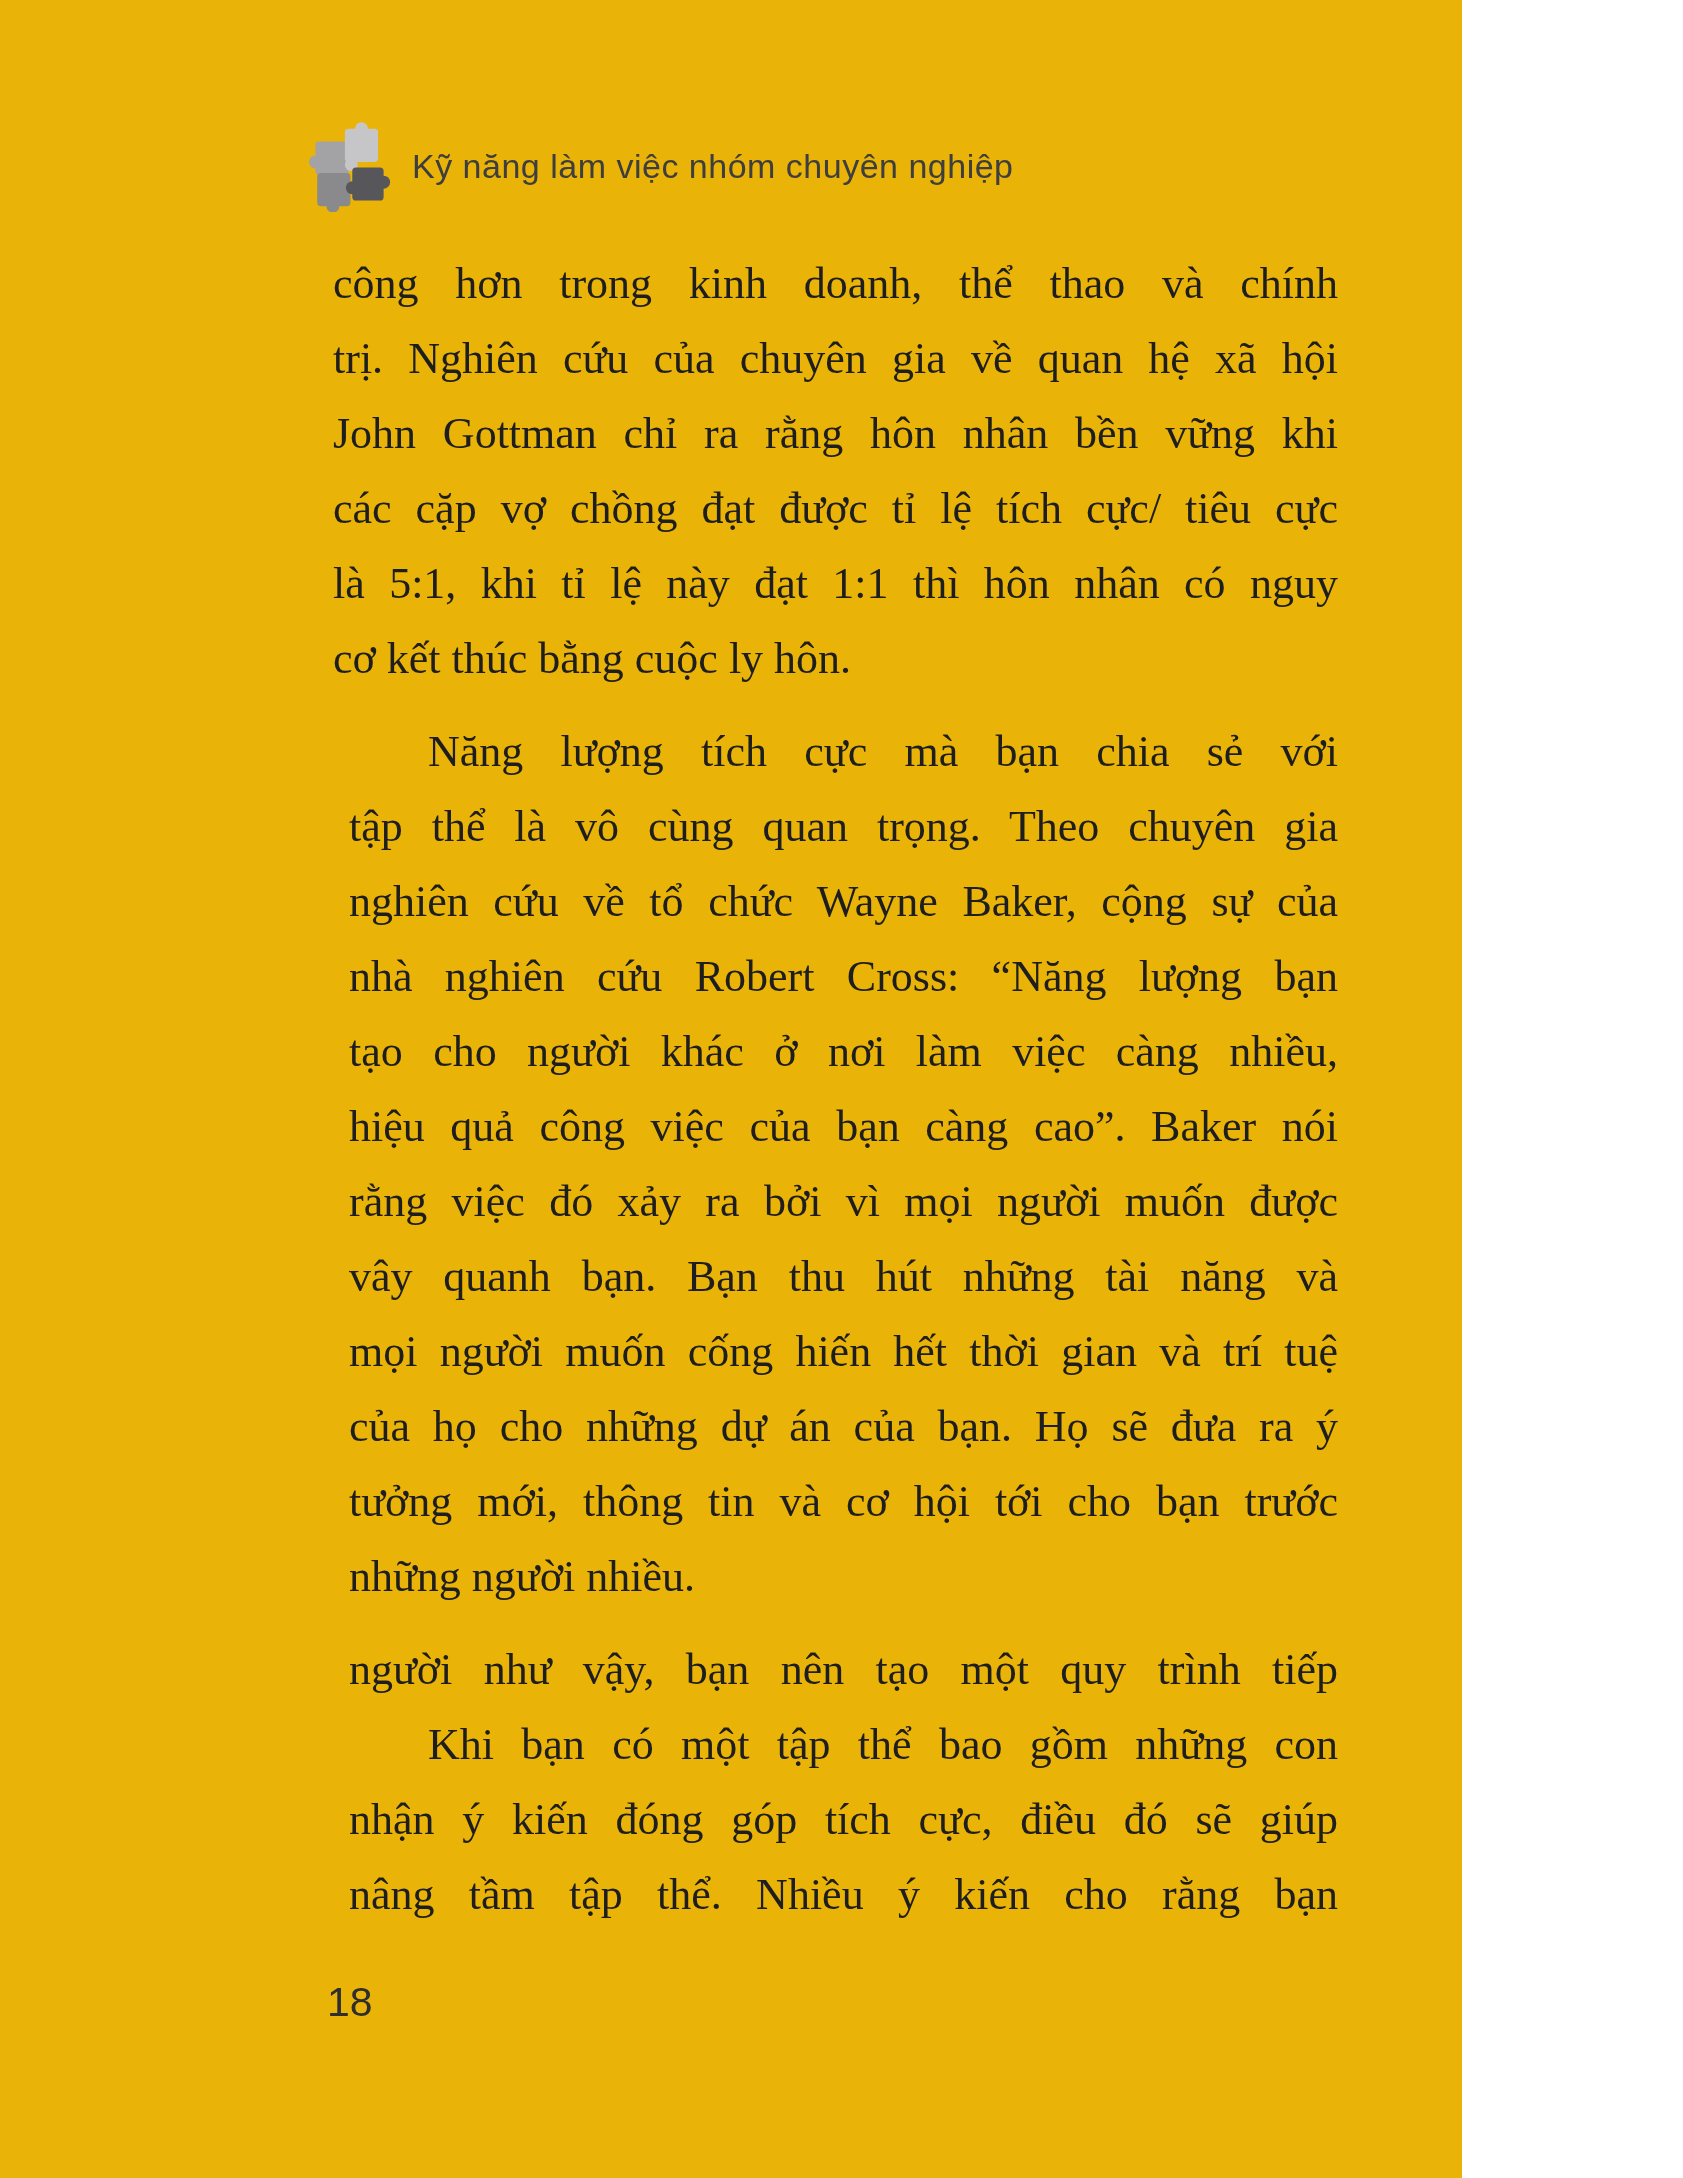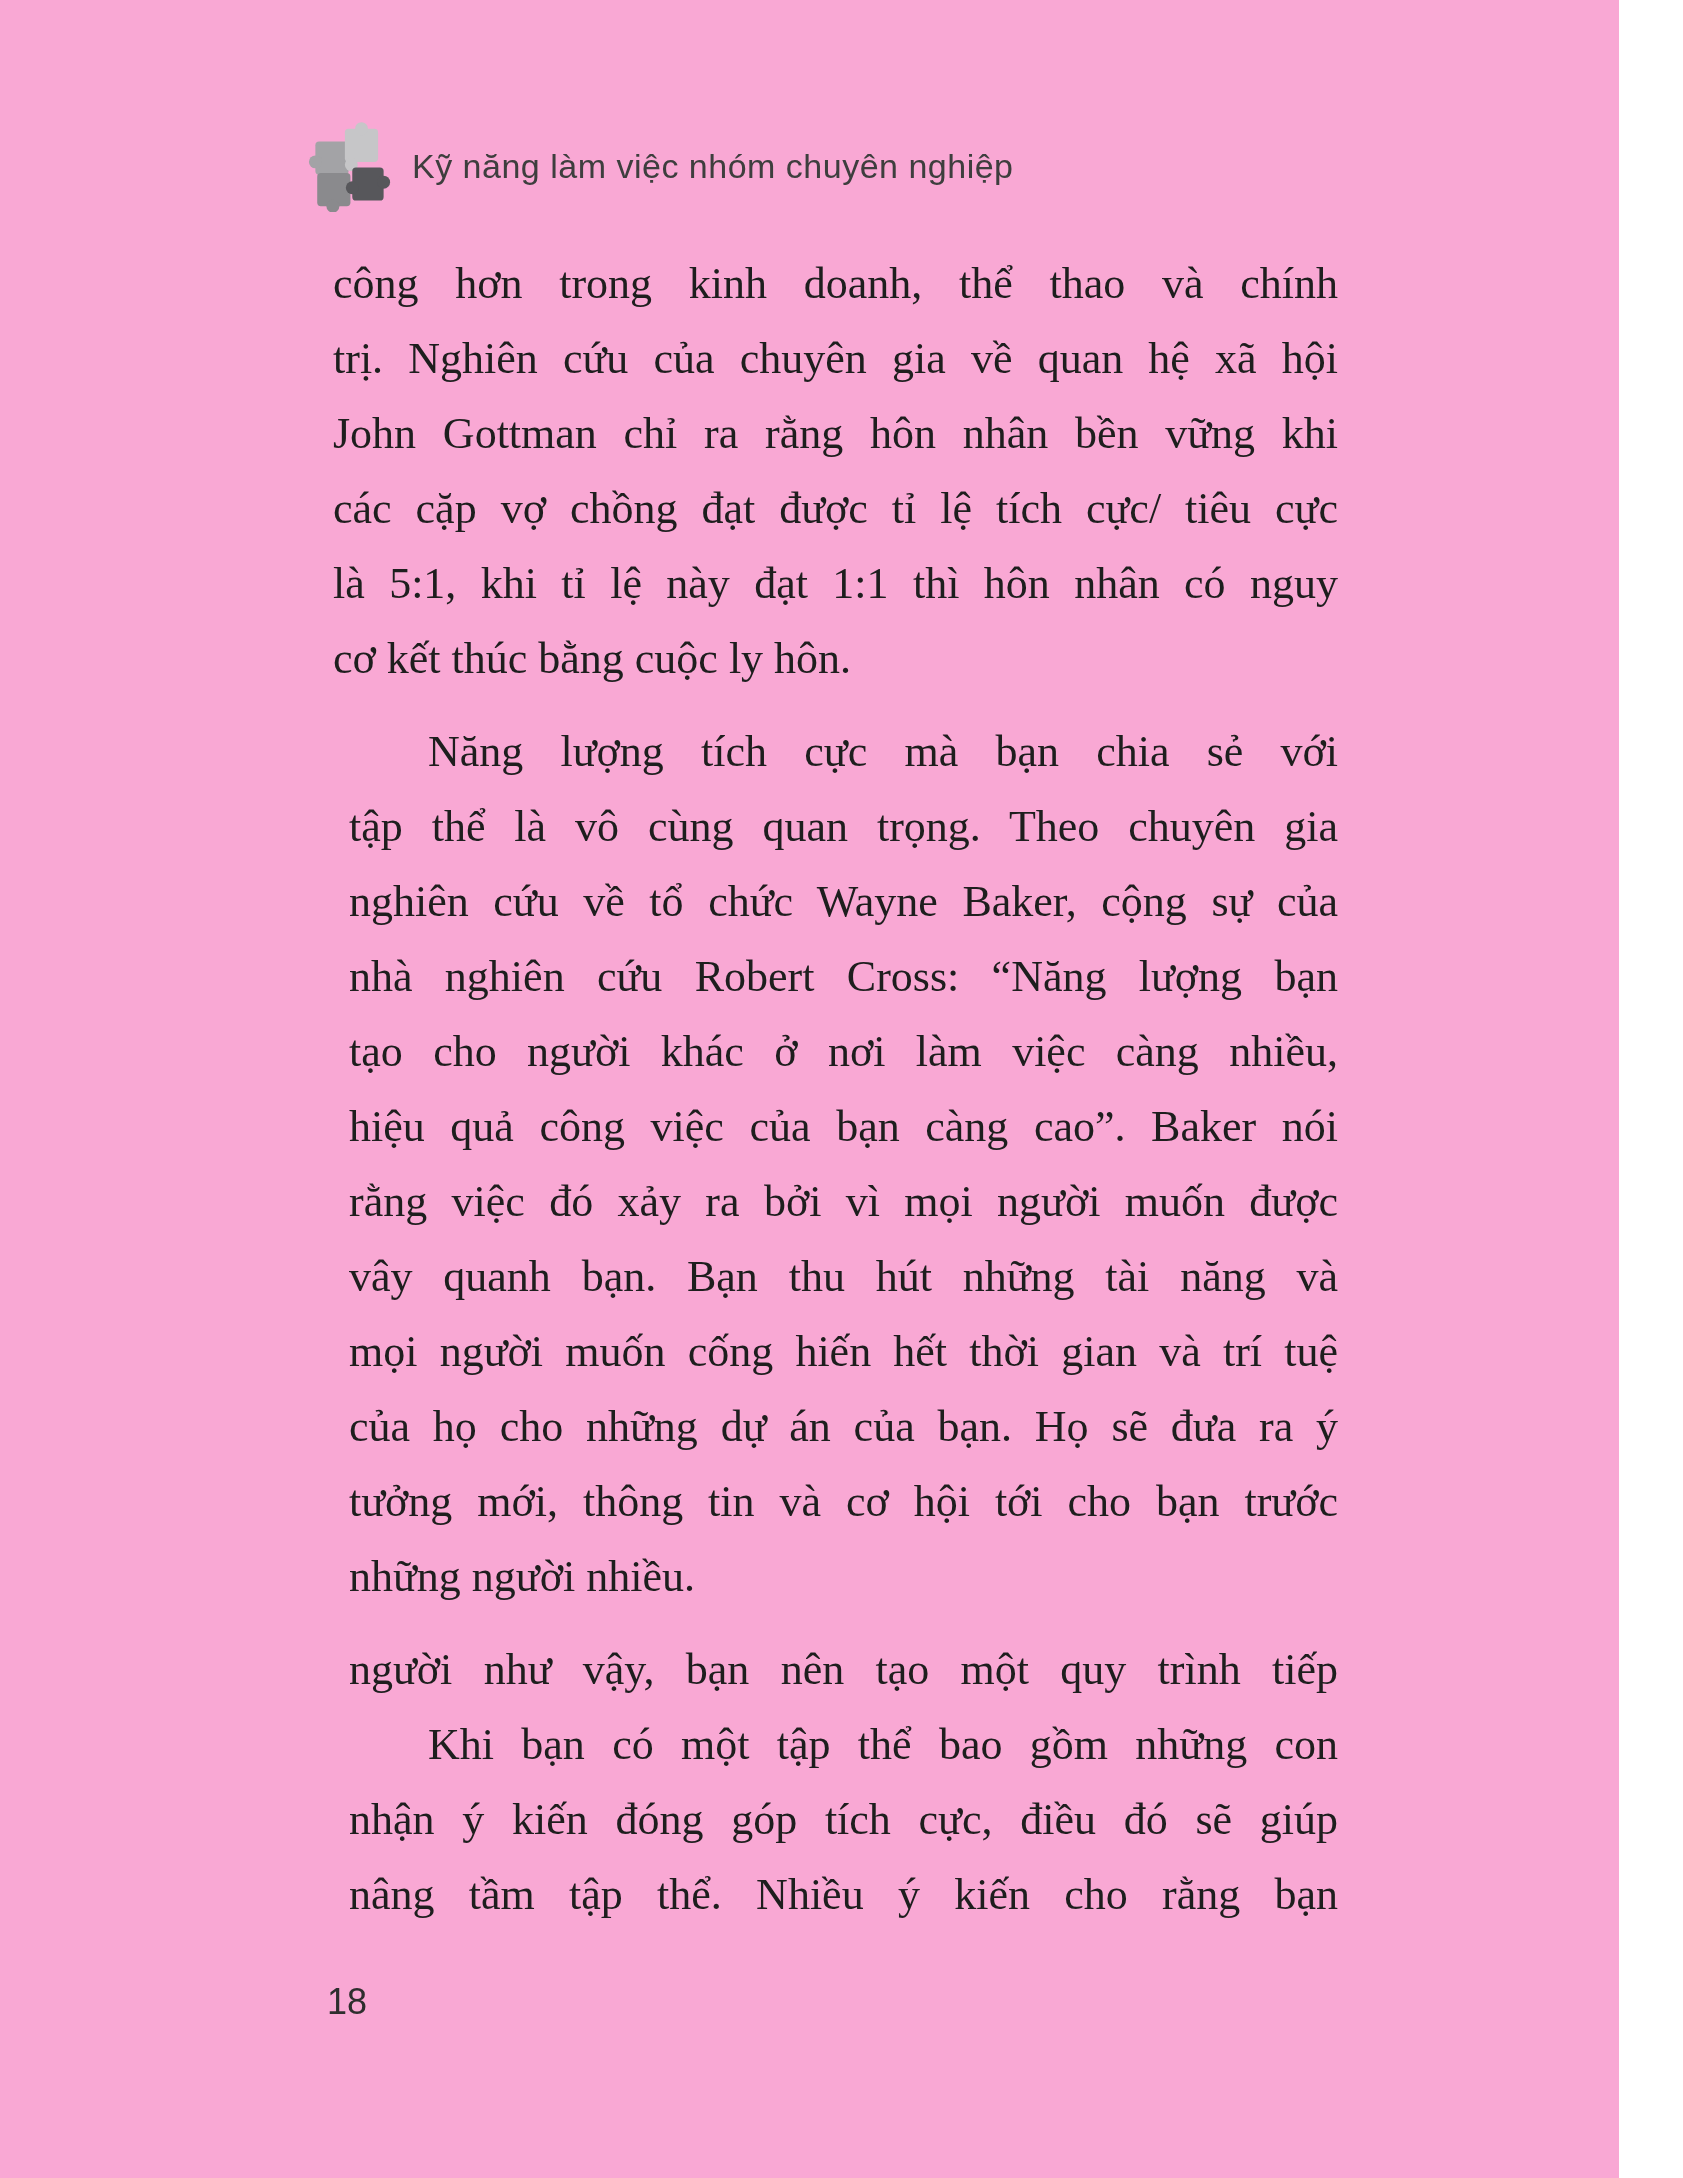--- a/index.html
+++ b/index.html
@@ -1,21 +1,21 @@
 <!DOCTYPE html>
 <html><head>
 <meta charset="utf-8">
 <style>
   * { margin: 0; padding: 0; box-sizing: border-box; }
   html, body { background: #ffffff; }
   .page {
     position: relative;
-    width: 1619px;
+    width: 1462px;
     height: 2178px;
-    background: #f9a8d4;
+    background: #eab308;
     overflow: hidden;
     font-family: "Liberation Serif", "DejaVu Serif", serif;
   }
   
   .header {
     position: absolute;
     left: 308px;
     top: 119px;
     height: 95px;
     display: flex;
@@ -52,21 +52,21 @@
   .line.flush { text-align: left; }
   .line.flush::after { content: none; }
   .line.indent { text-indent: 79px; }
   
   .page-number {
     position: absolute;
     left: 327px;
     top: 1980px;
     line-height: 44px;
     font-family: "Liberation Sans", "DejaVu Sans", sans-serif;
-    font-size: 36px;
+    font-size: 41px;
     color: #2e2e2e;
   }
 </style>
 </head>
 <body>
 
 <div class="page">
 
   <div class="header">
     <span>

